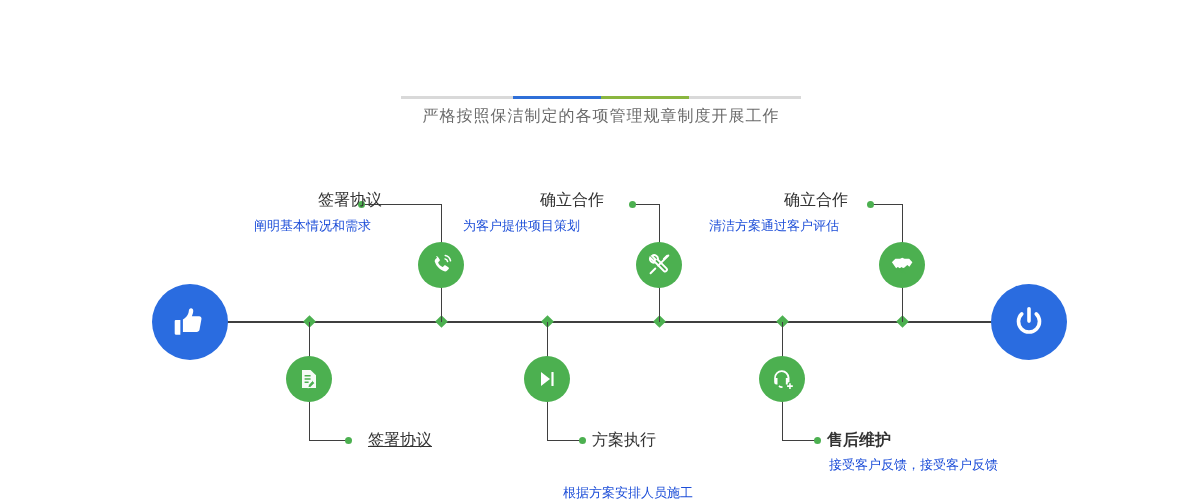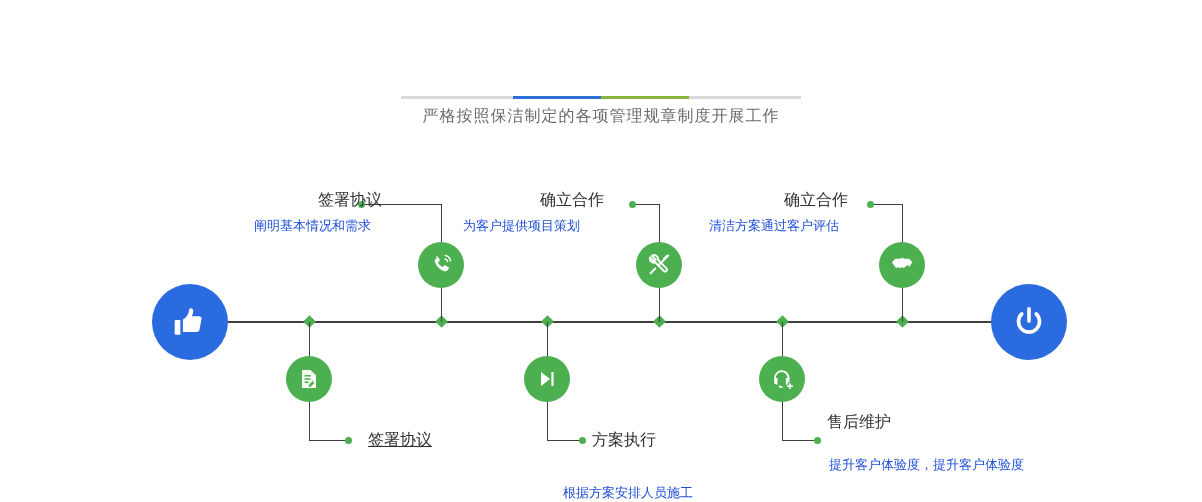--- a/index.html
+++ b/index.html
@@ -196,16 +196,16 @@
   <div class="dot-small" style="left:814px;top:437px;"></div>
   <div class="badge" style="left:759px;top:356px;">
     <span>
       <svg width="25" height="25" viewBox="0 0 24 24" fill="#ffffff">
         <path d="M11.2 3.2a7.2 7.2 0 0 0-7.2 7.2v4.3a2.1 2.1 0 0 0 2.1 2.1h1.1v-6.2H5.6v-.2a5.6 5.6 0 0 1 11.2 0v.2h-1.6v6.2h1.1c.3 0 .6-.1.9-.2l-.2-1.5 1.7-.6V10.4a7.2 7.2 0 0 0-7.5-7.2z"></path>
         <path d="M9 17.6c.7.6 1.5.9 2.4.9h.6v1.6h-.6a5.2 5.2 0 0 1-3.3-1.2l.9-1.3z"></path>
         <path d="M18.4 15.6h1.5v2h2v1.5h-2v2h-1.5v-2h-2v-1.5h2v-2z"></path>
       </svg>
     </span>
   </div>
-  <div class="lbl-title" style="left:827px;top:412px;">售后维护</div>
-  <div class="lbl-desc" style="left:829px;top:456px;">提升客户体验度，提升客户体验度</div>
+  <div class="lbl-title" style="left:827px;top:430px;font-weight:bold;">售后维护</div>
+  <div class="lbl-desc" style="left:829px;top:456px;">接受客户反馈，接受客户反馈</div>
 
 </div>
 
 </body></html>

